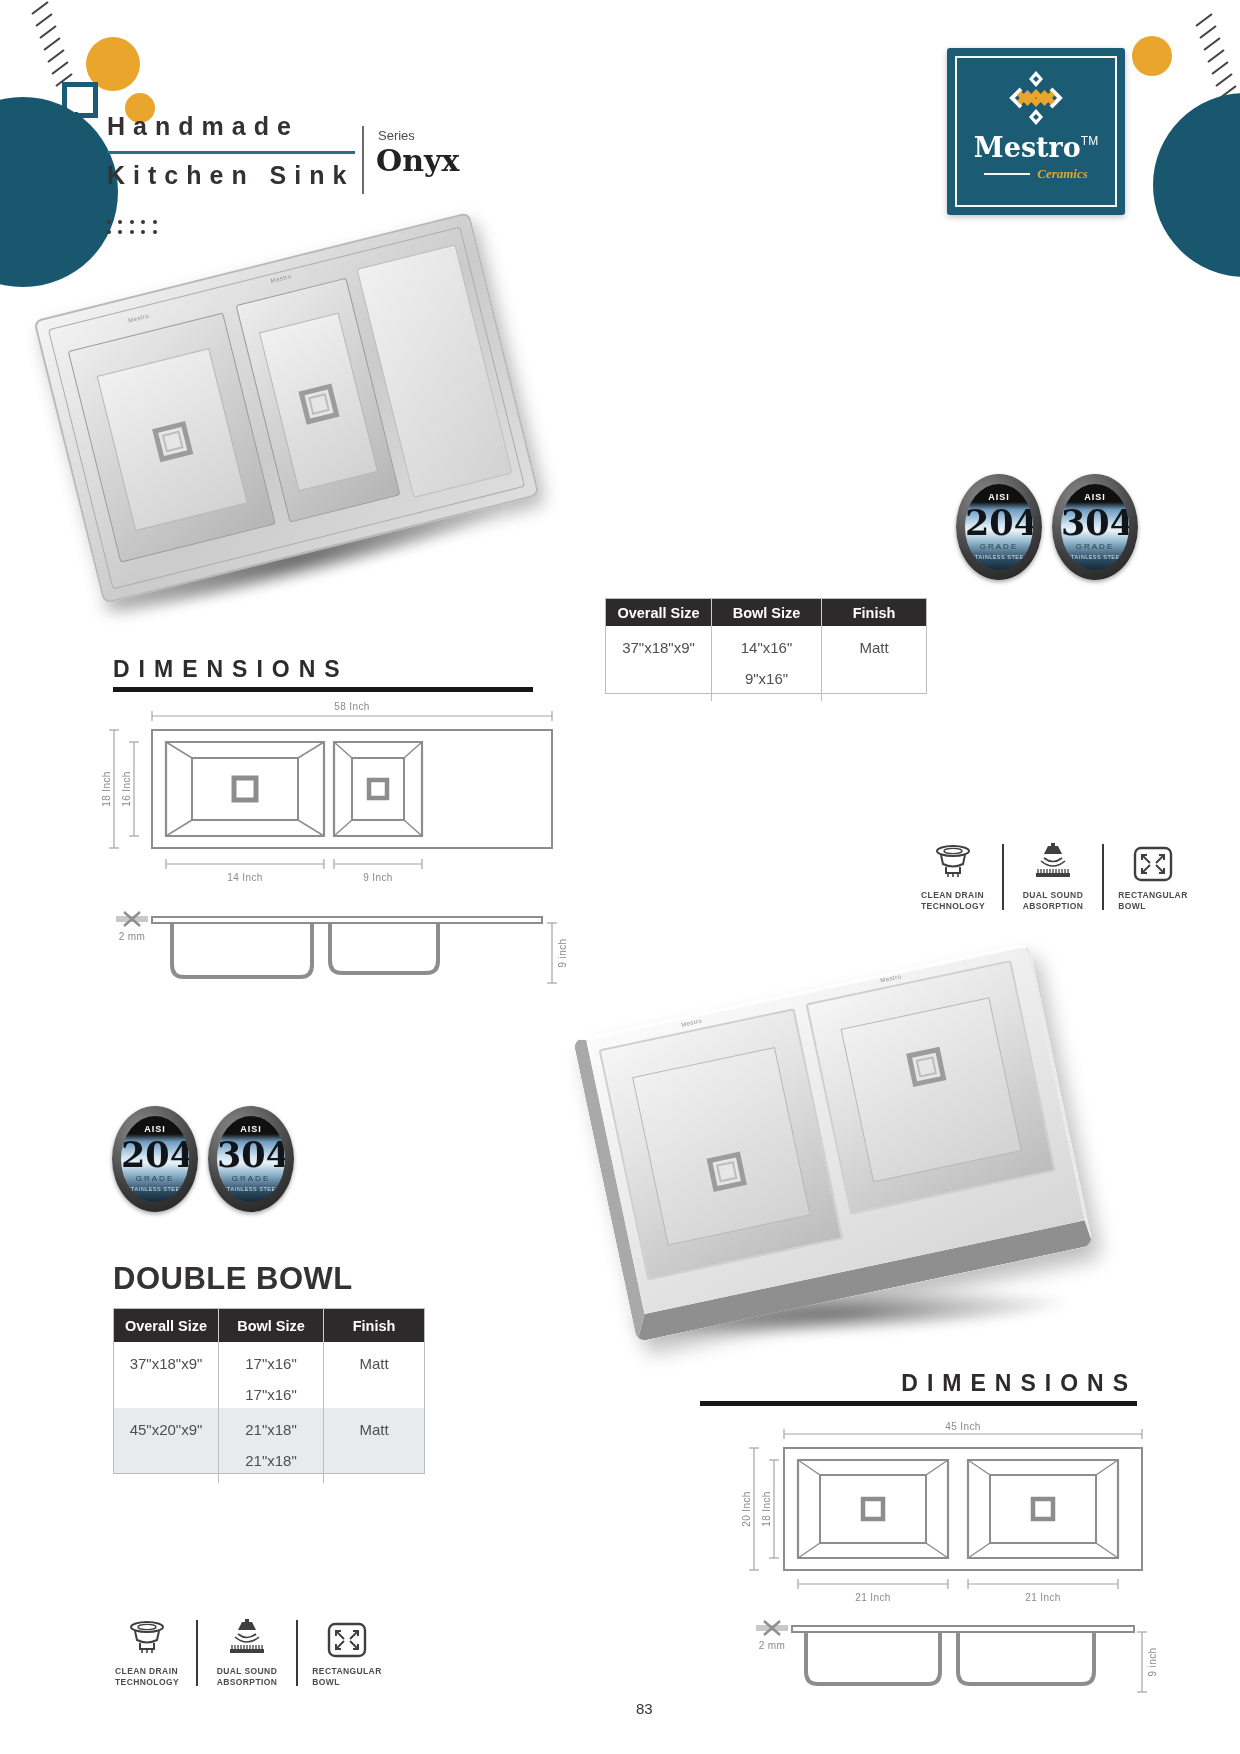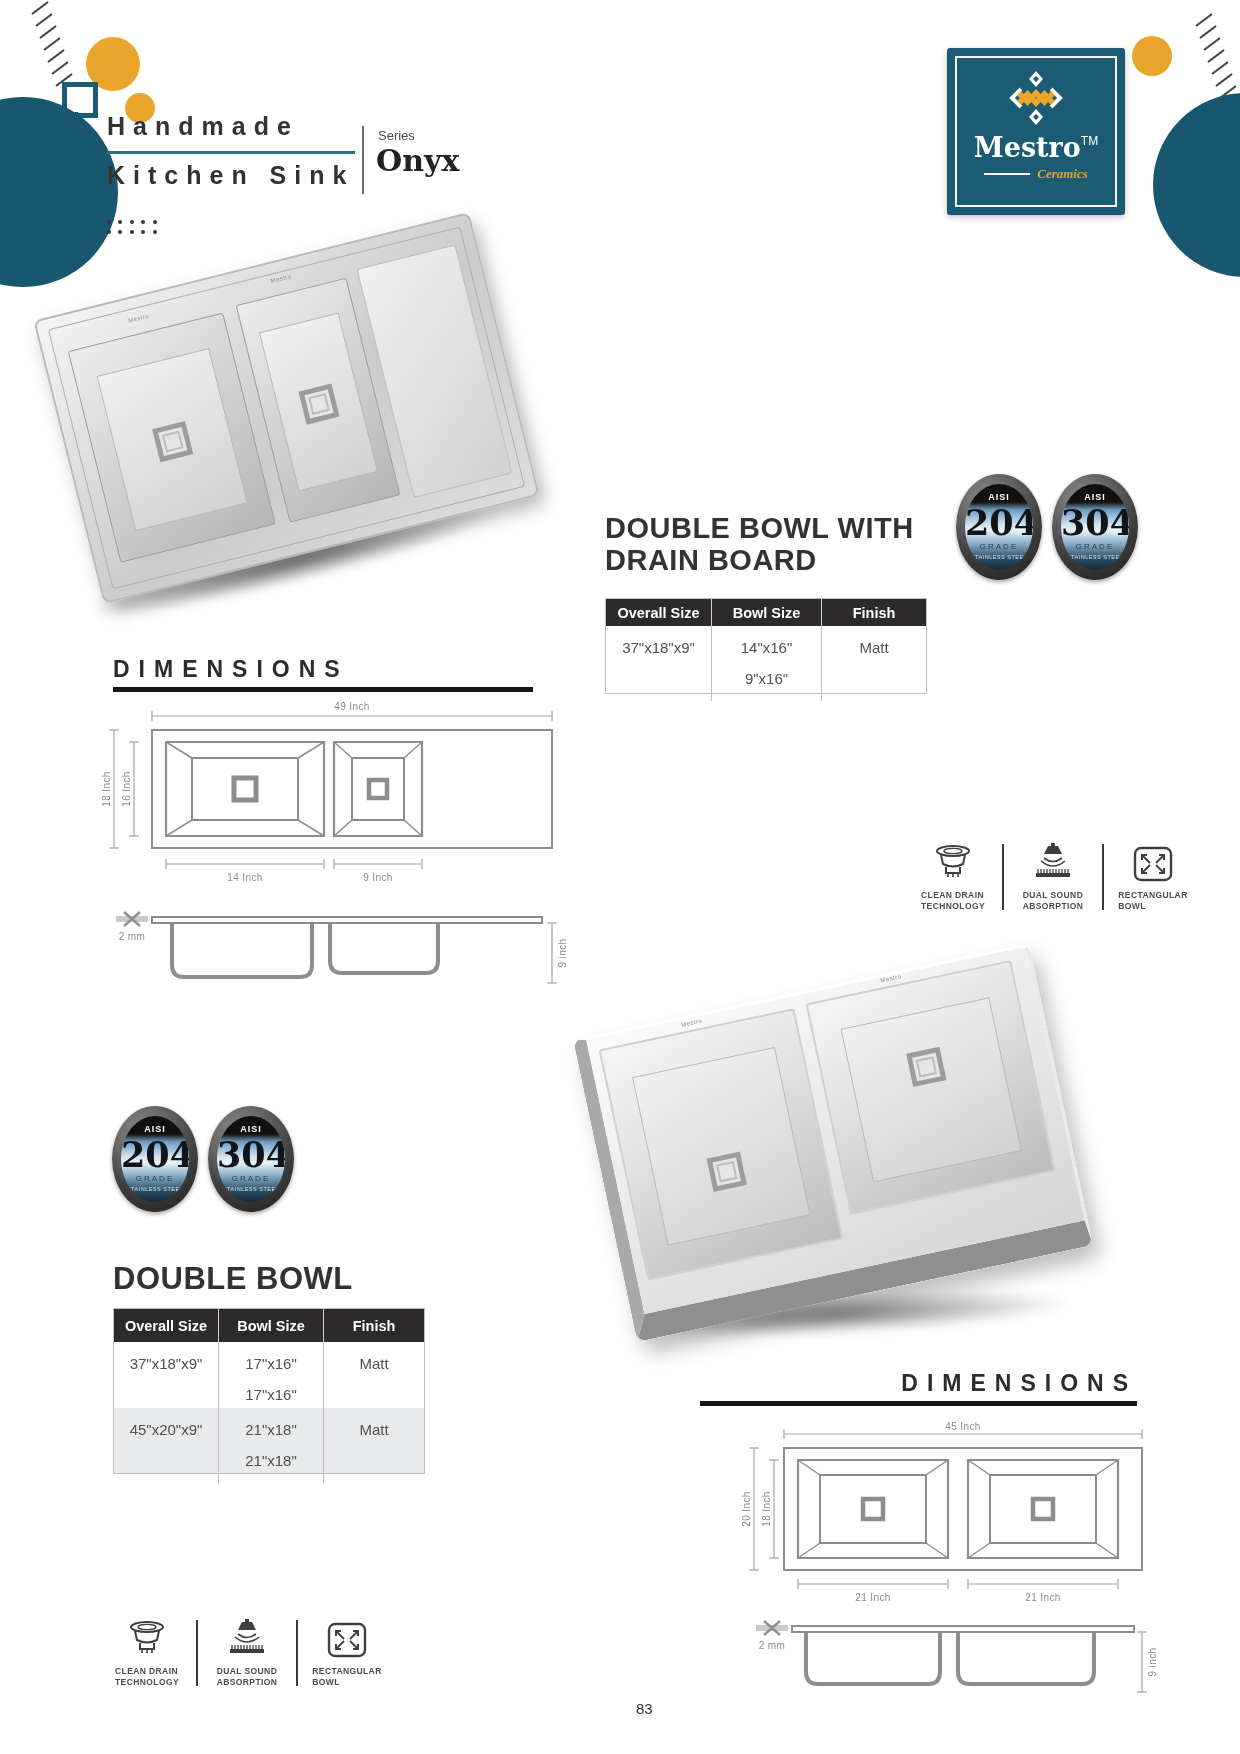--- a/index.html
+++ b/index.html
@@ -174,24 +174,20 @@
     </div>
     <div class="bowl" style="left:198px;top:32px;width:112px;height:222px;">
       <div class="floor"></div>
       <div class="drain"></div>
     </div>
     <div class="dboard" style="left:324px;top:26px;width:100px;height:234px;"></div>
     <span class="etch" style="left:90px;top:18px;">Mestro</span>
     <span class="etch" style="left:238px;top:14px;">Mestro</span>
   </div>
 
-  <div class="abs sec-title" style="left:605px;top:512px;">
-    <div>DOUBLE BOWL WITH</div>
-    <div>DRAIN BOARD</div>
-  </div>
 
   <div class="abs tbl" style="left:605px;top:598px;width:320px;">
     <div class="tbl-head" style="grid-template-columns:105px 110px 105px;height:27px;">
       <div>Overall Size</div>
       <div>Bowl Size</div>
       <div>Finish</div>
     </div>
     <div class="tbl-row" style="grid-template-columns:105px 110px 105px;height:67px;">
       <div>37"x18"x9"</div>
       <div class="bowl-lines">
@@ -252,21 +248,21 @@
         <rect x="134" y="78" width="22" height="22" stroke-width="5"></rect>
         <rect x="234" y="42" width="88" height="94" stroke-width="2.2"></rect>
         <rect x="252" y="58" width="52" height="62" stroke-width="2"></rect>
         <line x1="234" y1="42" x2="252" y2="58" stroke-width="1.5"></line>
           <line x1="322" y1="42" x2="304" y2="58" stroke-width="1.5"></line>
         <line x1="234" y1="136" x2="252" y2="120" stroke-width="1.5"></line>
           <line x1="322" y1="136" x2="304" y2="120" stroke-width="1.5"></line>
         <rect x="269" y="80" width="18" height="18" stroke-width="4.5"></rect>
       </g>
     </svg>
-    <span class="dlabel" style="left:252px;top:6px;">49 Inch</span>
+    <span class="dlabel" style="left:252px;top:6px;">58 Inch</span>
     <span class="dlabel vert" style="left:6px;top:89px;">18 Inch</span>
     <span class="dlabel vert" style="left:26px;top:89px;">16 Inch</span>
     <span class="dlabel" style="left:145px;top:177px;">14 Inch</span>
     <span class="dlabel" style="left:278px;top:177px;">9 Inch</span>
   </div>
 
   <div class="abs" style="left:100px;top:903px;width:470px;height:88px;">
     <svg width="470" height="88" viewBox="0 0 470 88">
       <rect x="16" y="13" width="32" height="6" fill="#c9c9c9"></rect>
       <line x1="24" y1="9" x2="40" y2="23" stroke="#8f8f8f" stroke-width="2.5"></line>

